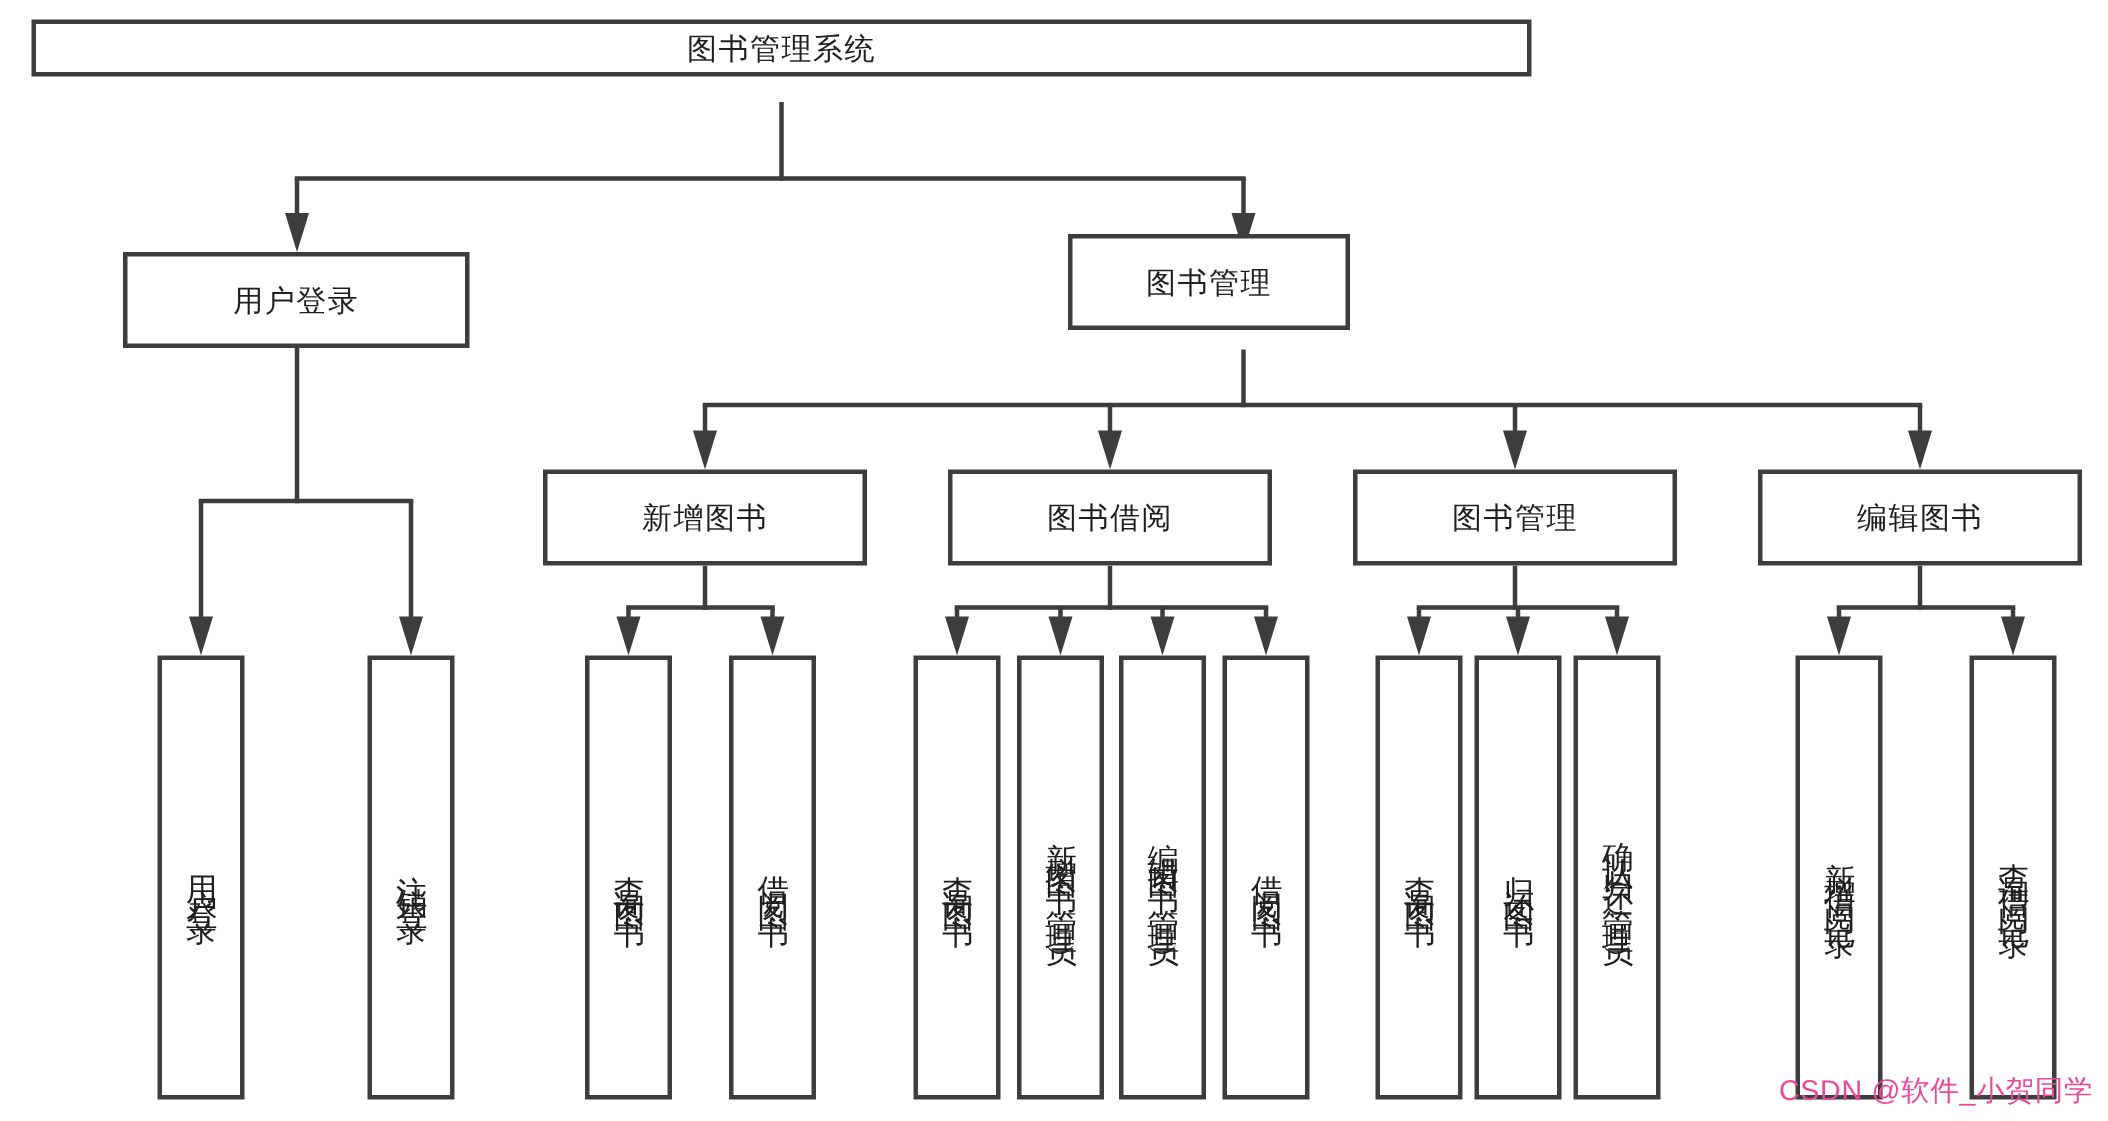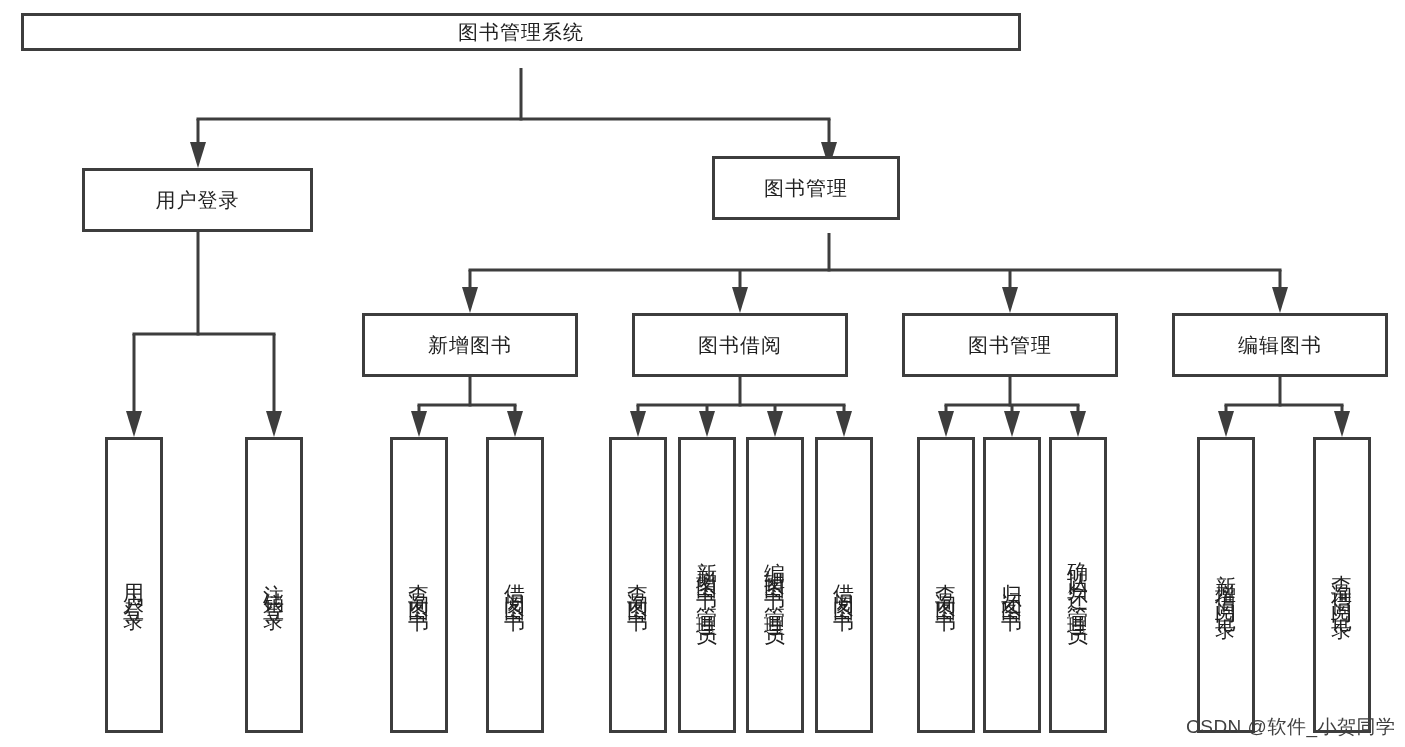--- a/index.html
+++ b/index.html
@@ -14,21 +14,21 @@
     position:absolute; background:#ffffff; border:3px solid #3d3d3d;
     box-sizing:border-box; display:flex; align-items:center; justify-content:center;
     z-index:2;
   }
   .node.h .lbl { font-size:20px; letter-spacing:1px; white-space:nowrap; }
   .node.v .lbl {
     writing-mode:vertical-rl;
     font-size:21px; letter-spacing:9px; line-height:1;
   }
   .watermark {
-    position:absolute; z-index:10; color:#404040; font-size:19px;
+    position:absolute; z-index:10; color:#ec4899; font-size:19px;
     letter-spacing:0.5px; white-space:nowrap;
   }
 </style>
 </head>
 <body>
 
 <div class="canvas">
 
   <svg class="connectors" width="1405" height="747" viewBox="0 0 1405 747">
     <g stroke="#3d3d3d" stroke-width="3" fill="none">

